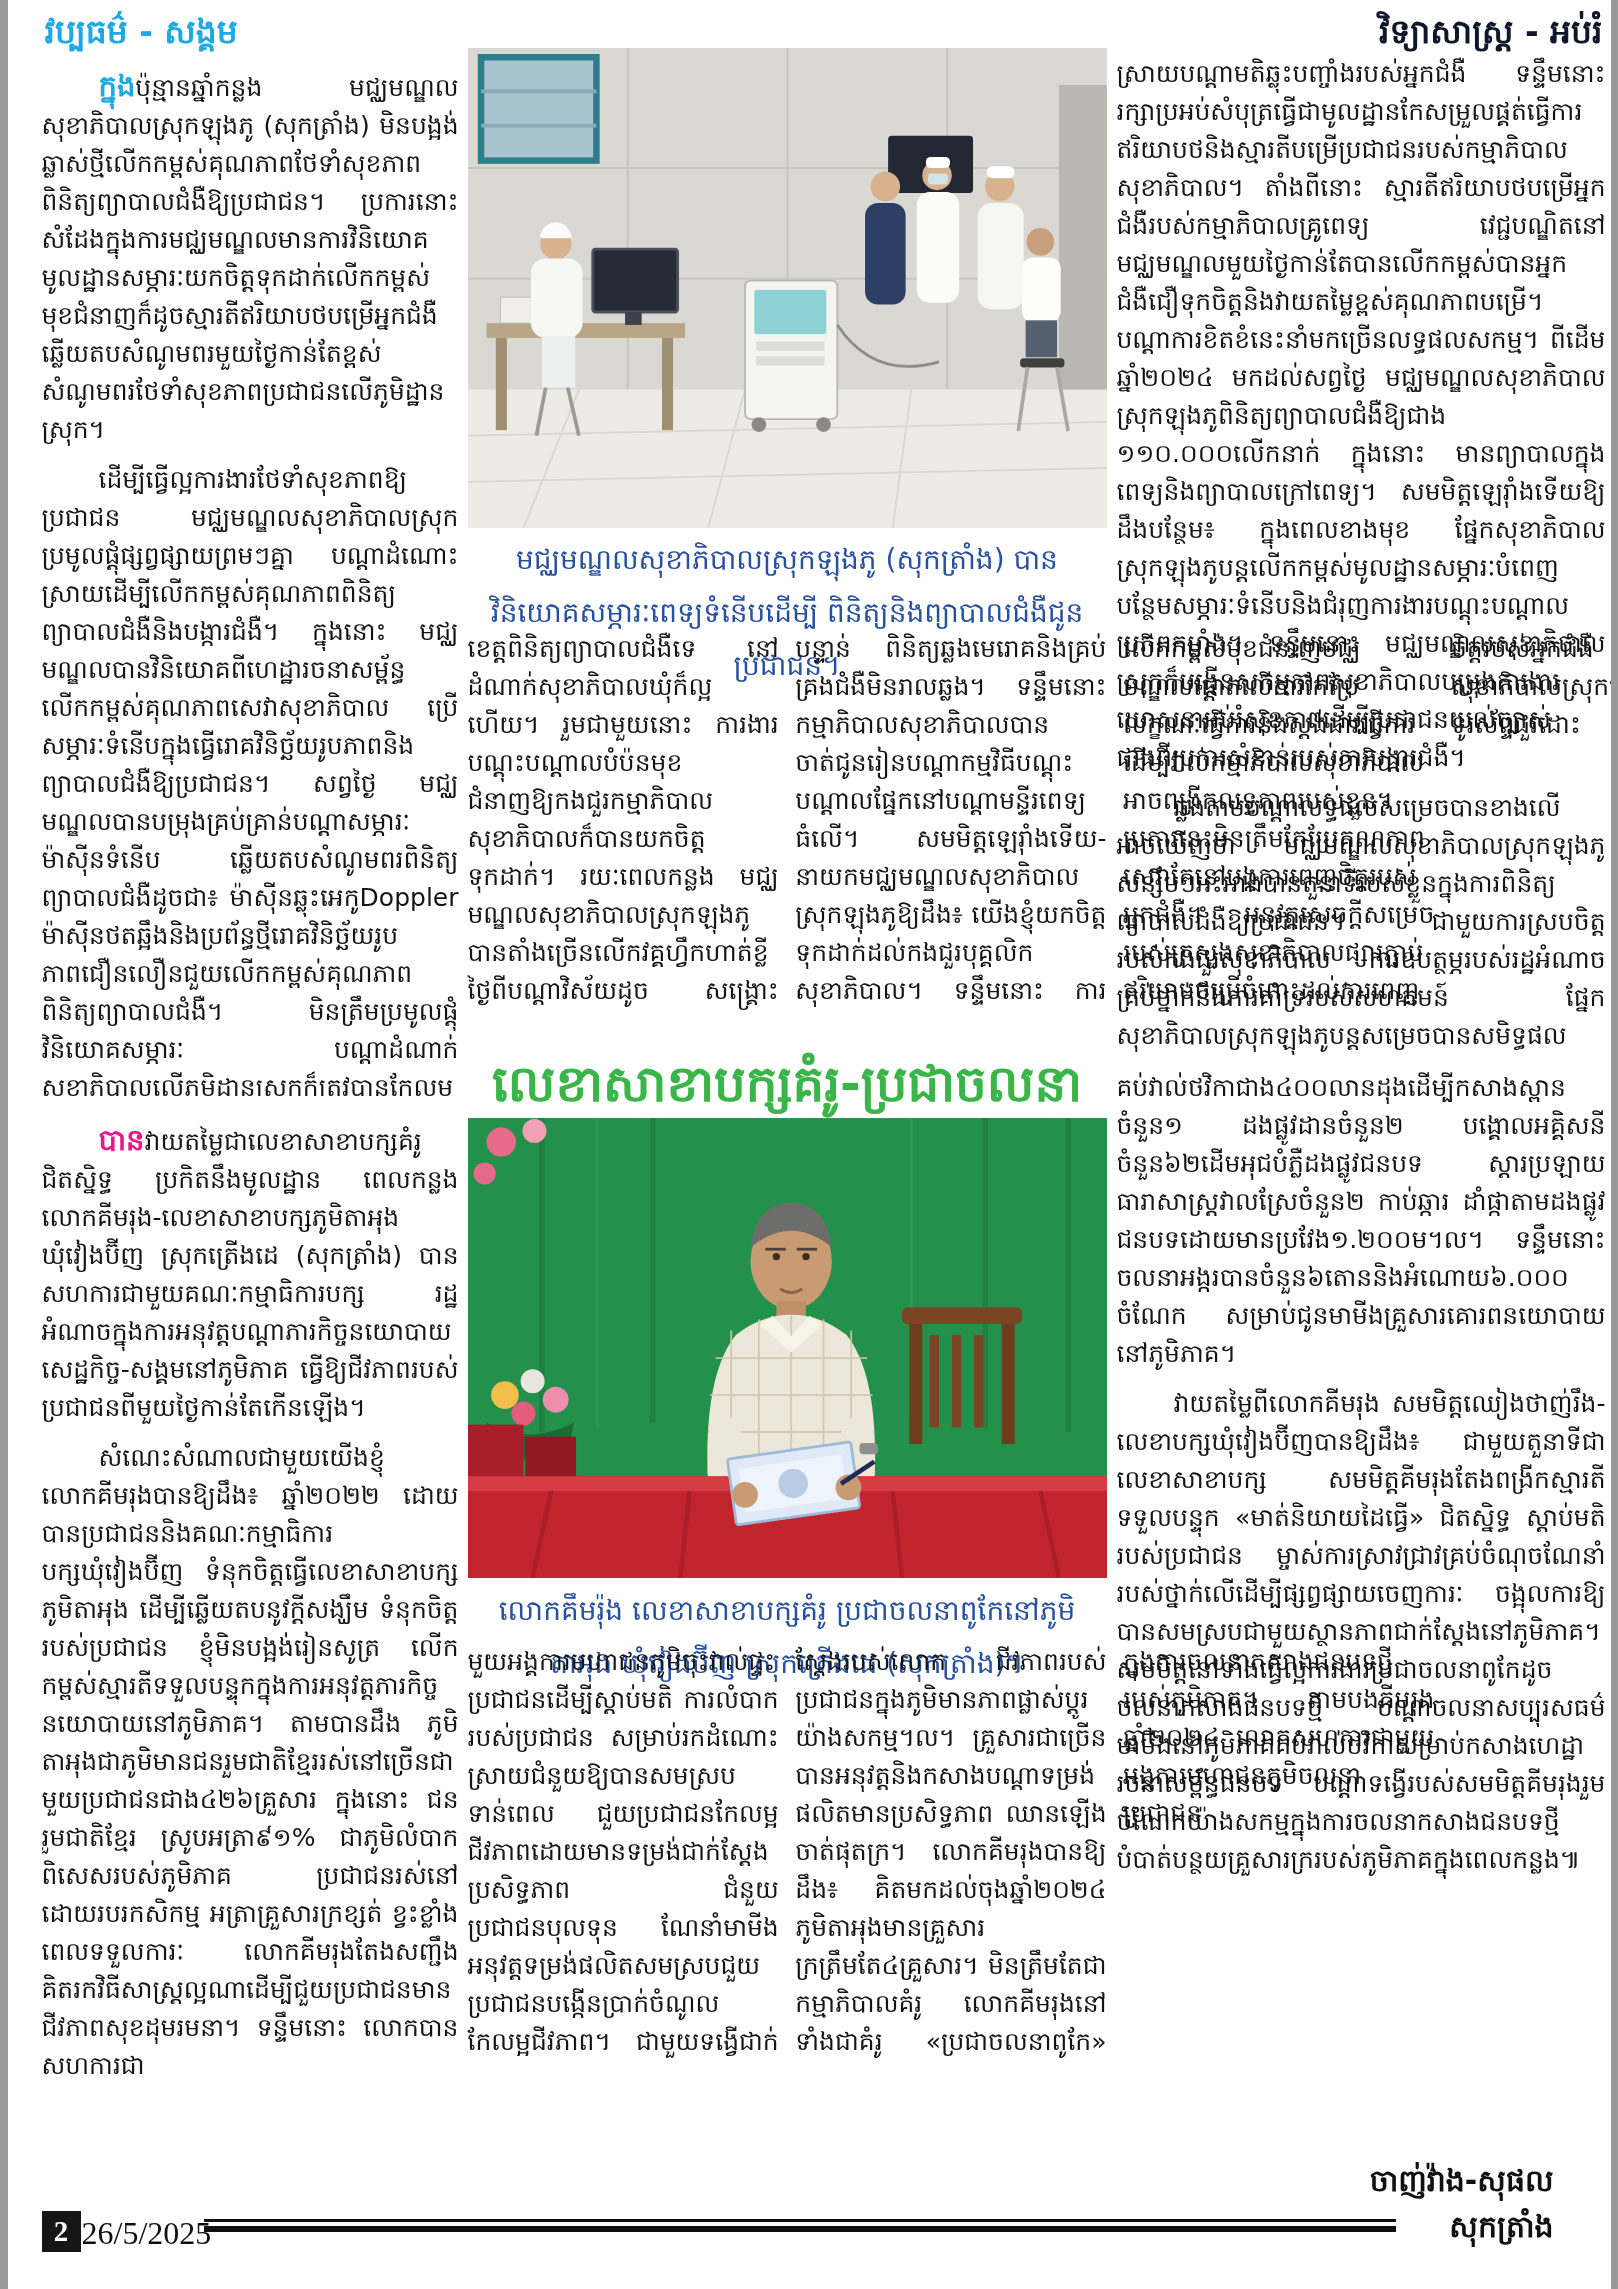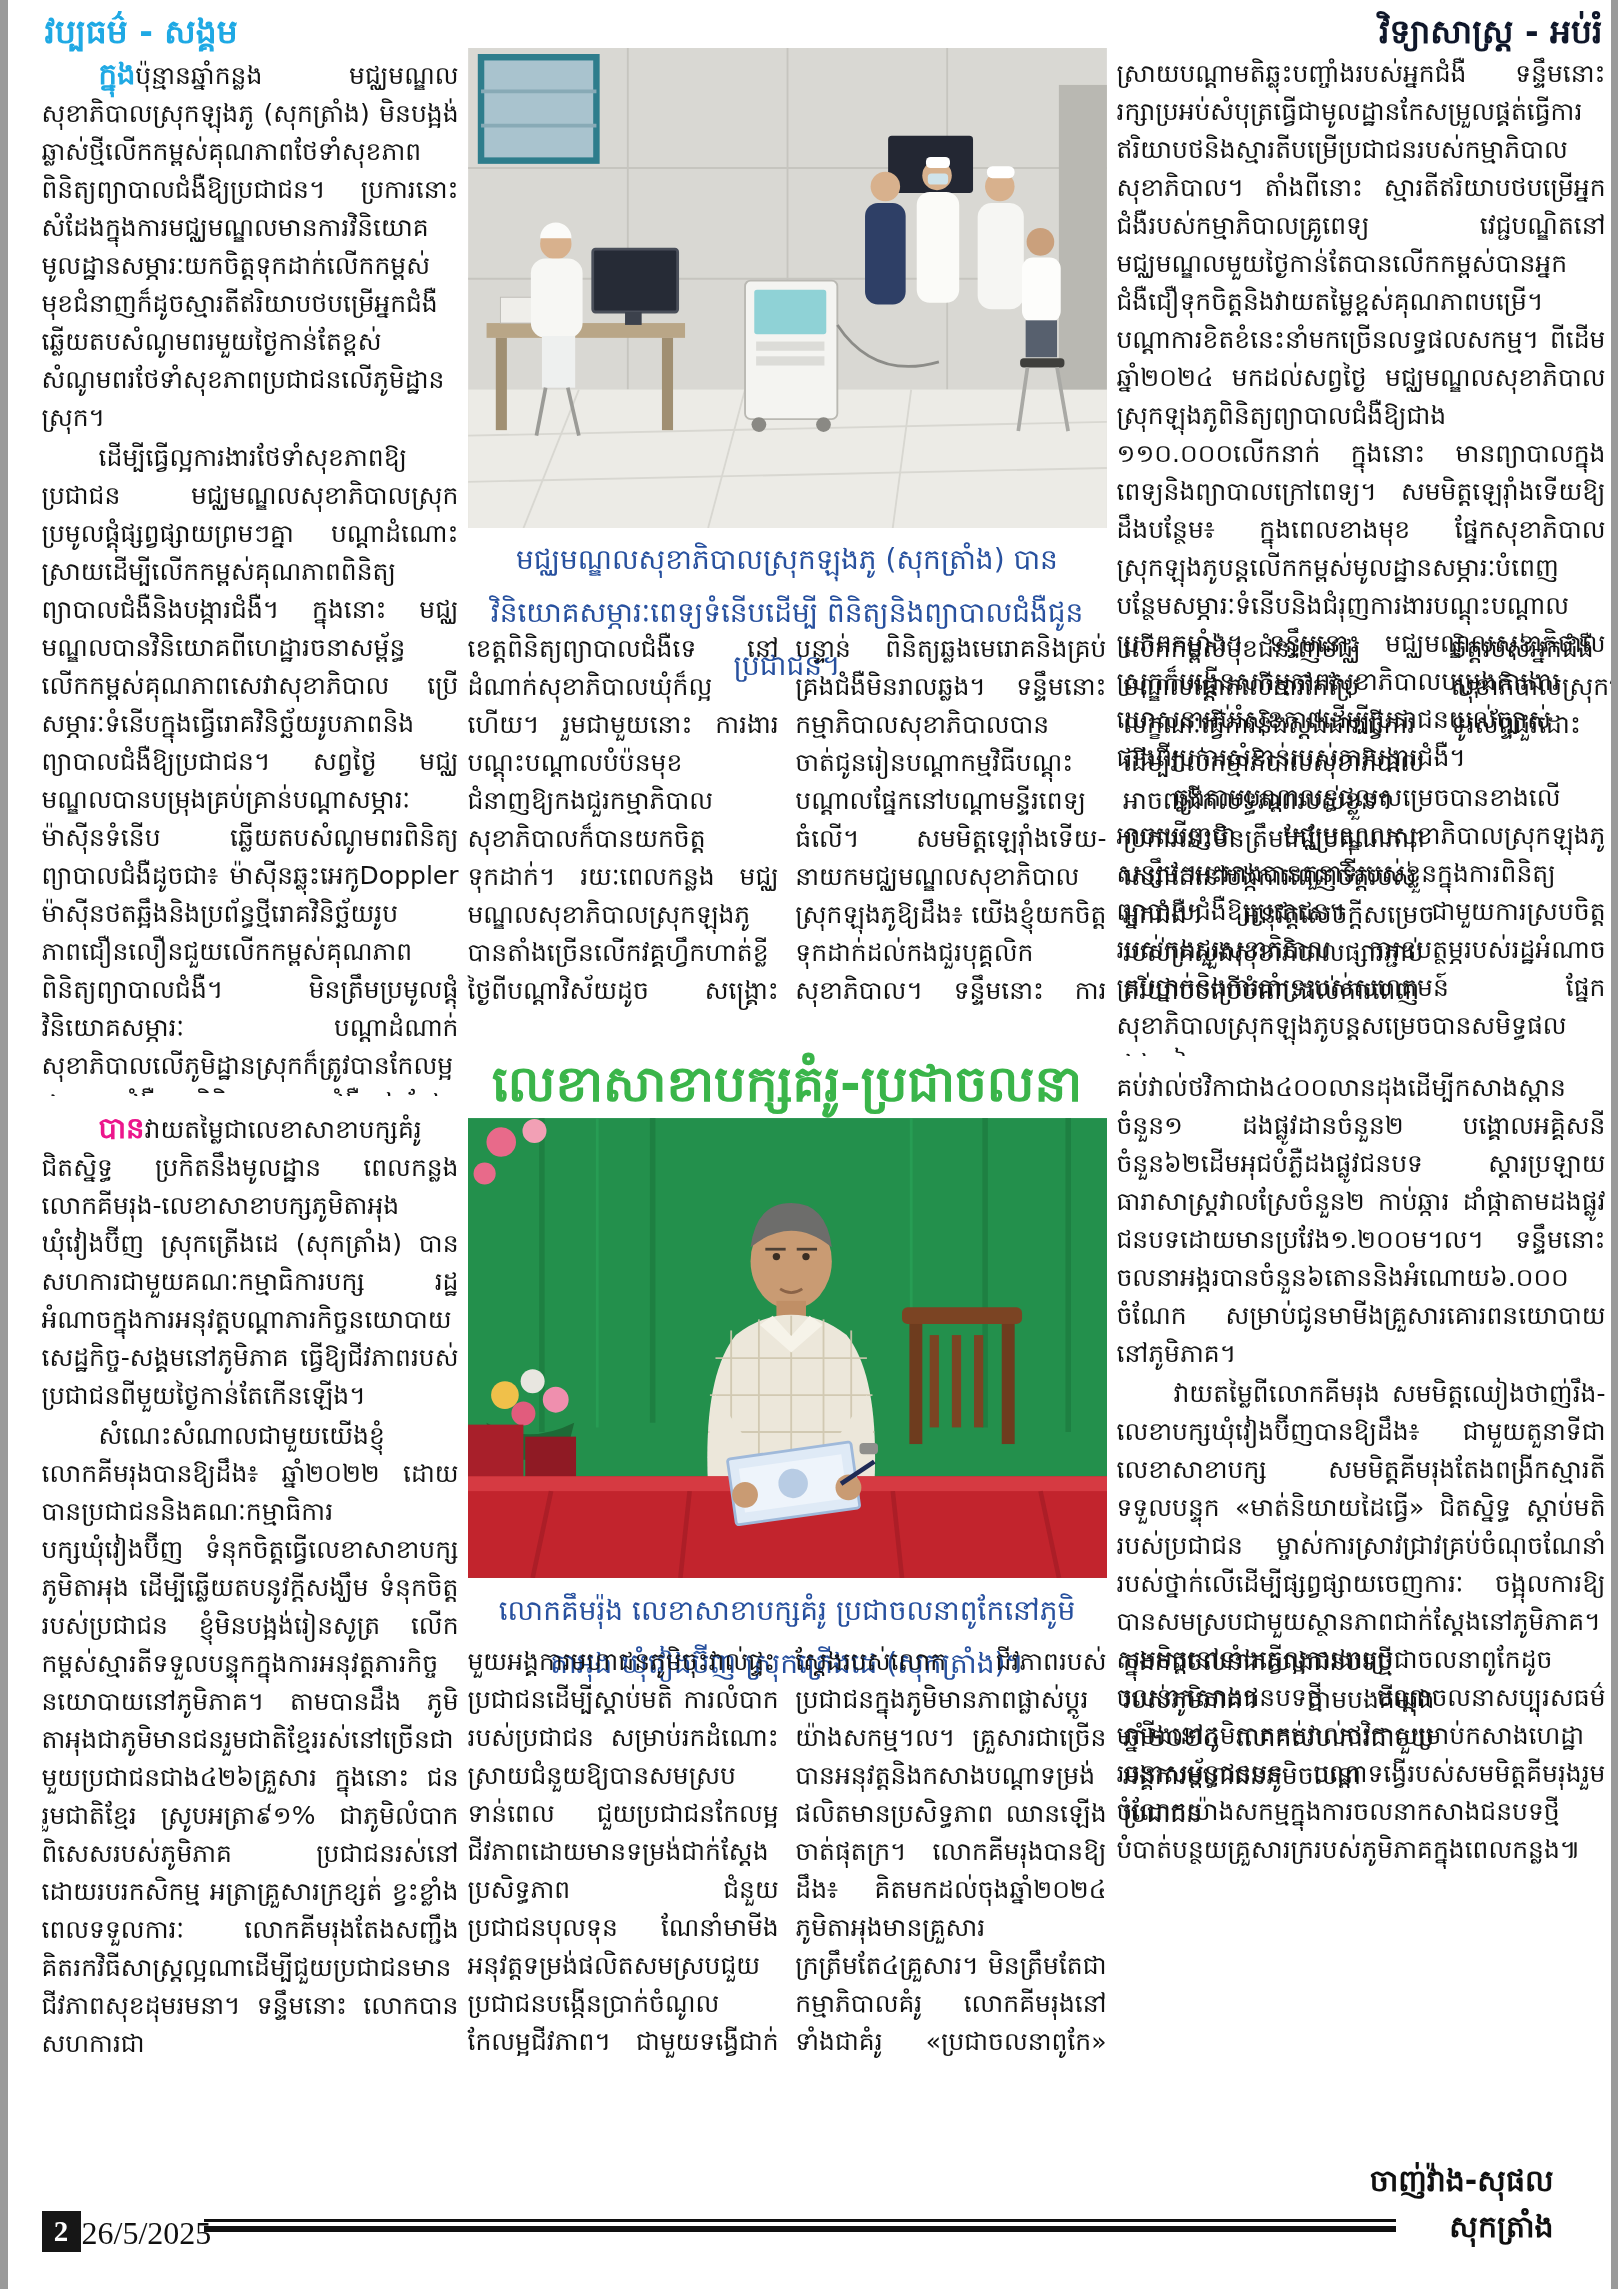--- a/index.html
+++ b/index.html
@@ -16,21 +16,21 @@
   
   .col-left{position:absolute; left:34px; top:55px; width:417px;}
   .col-mid{position:absolute; left:460px; top:48px; width:639px;}
   .col-right{position:absolute; left:1109px; top:55px; width:489px;}
 
   .body-txt{
     font-size:25px; line-height:38px; text-align:justify;
     overflow-wrap:anywhere; word-break:break-word; color:#141414;
   }
   .body-txt p{margin:0 0 1.8px 0;}
-  .body-txt p.indent{text-indent:57px;}
+  .body-txt p.indent{text-indent:57px;margin-top:12px;}
   .block{overflow:hidden;}
   .lead-cyan{color:#1fa9e4; font-weight:bold; font-size:29px;}
   .lead-magenta{color:#ec168c; font-weight:bold; font-size:29px;}
 
   .lblock1{height:1041px;}
   .lblock2{height:1075px; margin-top:13px;}
   .rblock1{height:1001px;}
   .rblock2{height:1034px; margin-top:13px;}
 
   .author{font-weight:bold; font-size:28px; text-align:right; margin-top:3.7px; color:#101010;}

